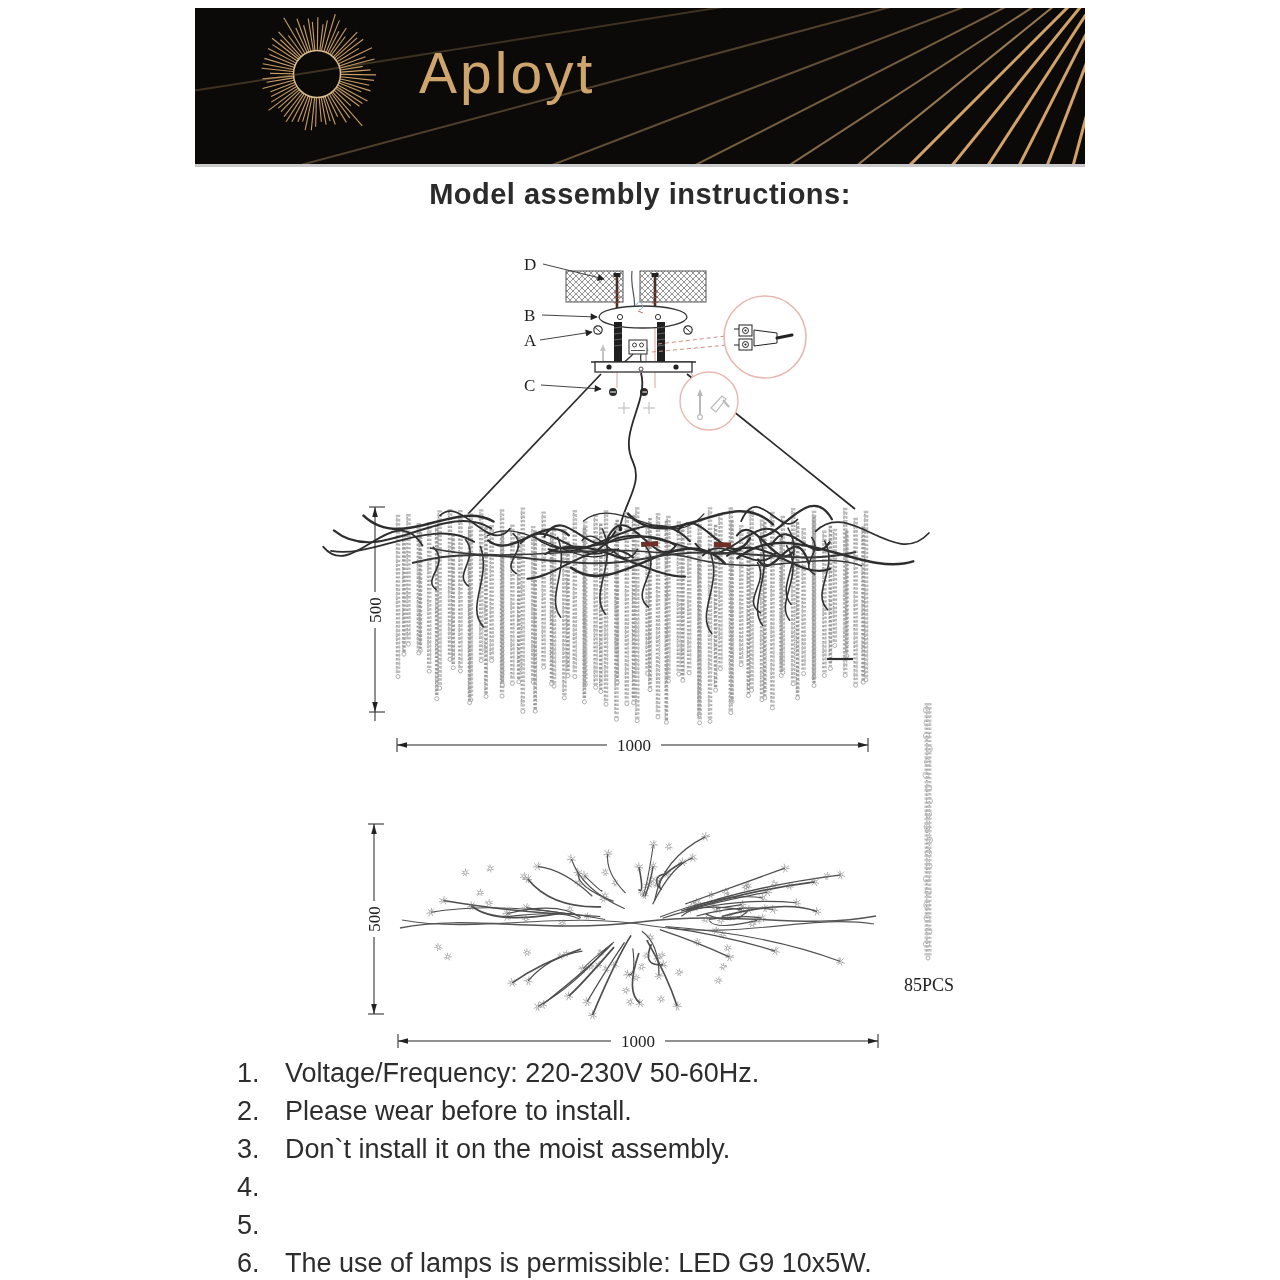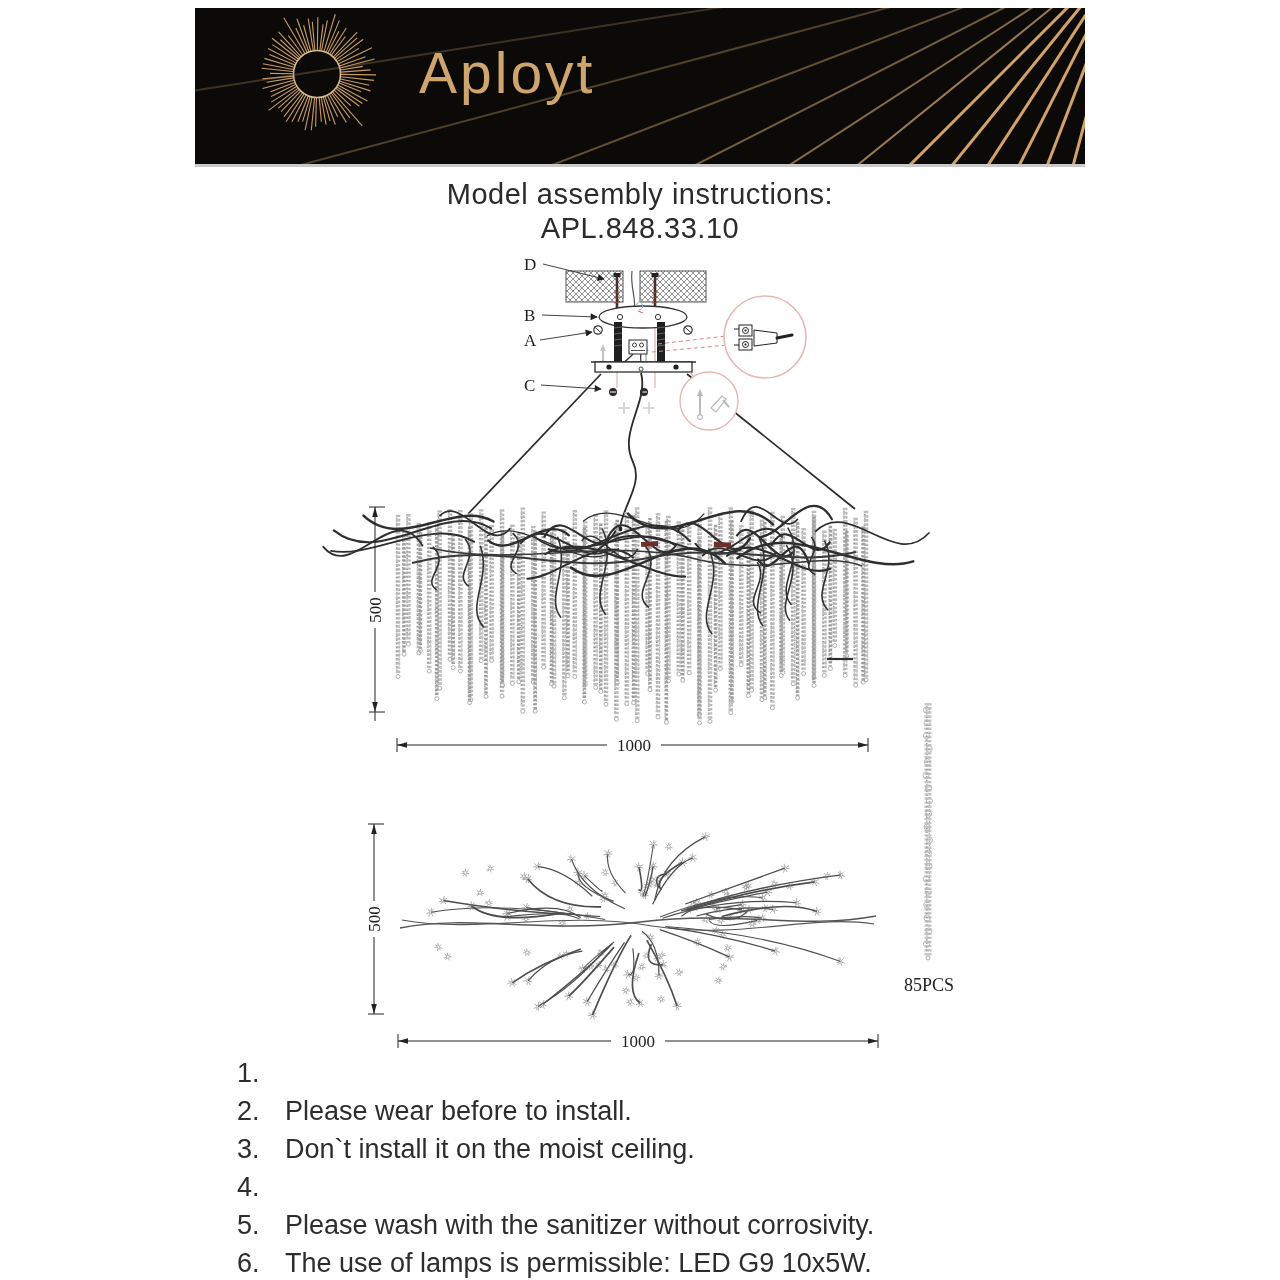--- a/index.html
+++ b/index.html
@@ -4,21 +4,21 @@
 <style>
   html,body{margin:0;padding:0;background:#ffffff;}
   .page{position:relative;width:1168px;height:1280px;background:#ffffff;overflow:hidden;
         font-family:"Liberation Sans", sans-serif;}
   .banner{position:absolute;left:195px;top:8px;width:890px;height:156px;background:#0b0a08;overflow:hidden;}
   .banner svg{position:absolute;left:0;top:0;}
   .brand{position:absolute;left:224px;top:32px;font-size:57px;font-weight:400;letter-spacing:3px;
          color:#cfa56e;font-family:"Liberation Sans", sans-serif;}
   .banner-edge{position:absolute;left:195px;top:164px;width:890px;height:3px;background:#c9c9c9;}
   .title-line{position:absolute;left:0;width:1280px;text-align:center;color:#2b2b2b;
-              font-size:29px;font-weight:400;letter-spacing:0.5px;}
+              font-size:29px;font-weight:700;letter-spacing:0.5px;}
   .t1{top:178px;} .t2{top:212px;}
   .art{position:absolute;left:0;top:0;pointer-events:none;}
   .lbl{font-family:"Liberation Serif", serif;font-size:17px;fill:#1e1e1e;}
   .dim{font-family:"Liberation Serif", serif;font-size:17px;fill:#222222;}
   .pcs{font-family:"Liberation Serif", serif;font-size:18px;fill:#222222;}
   .instructions{position:absolute;left:0;top:1054px;width:1280px;}
   .irow{display:flex;line-height:38px;font-size:27px;color:#2d2d2d;}
   .irow .num{display:inline-block;margin-left:237px;width:48px;}
   .irow .txt{display:inline-block;}
 </style>
@@ -114,21 +114,20 @@
           <line x1="938" y1="-66" x2="-462.3706397458027" y2="471.55192431795035" stroke="#9a7a52" stroke-width="2" opacity="0.61"></line>
           <line x1="938" y1="-66" x2="-510.88873943360227" y2="322.2285676537815" stroke="#9a7a52" stroke-width="2" opacity="0.48"></line>
           <line x1="938" y1="-66" x2="-543.5325108927066" y2="168.65169756034646" stroke="#9a7a52" stroke-width="2" opacity="0.35"></line>
         </g>
     </svg>
     <div class="brand">Aployt</div>
   </div>
   <div class="banner-edge"></div>
 
   <div class="title-line t1">Model assembly instructions:</div>
-  <div class="title-line t2">APL.848.33.10</div>
 
   <svg class="art" width="1280" height="1280" viewBox="0 0 1280 1280">
     <defs>
       <pattern id="hatch" width="6" height="6" patternUnits="userSpaceOnUse">
         <path d="M0,6 L6,0 M0,0 L6,6" stroke="#787878" stroke-width="0.8" fill="none"></path>
       </pattern>
       <marker id="arr" viewBox="0 0 10 10" refX="9" refY="5" markerWidth="9" markerHeight="7" orient="auto">
         <path d="M0,0 L10,5 L0,10 z" fill="#222"></path>
       </marker>
     </defs>
@@ -1896,35 +1895,35 @@
         <circle cx="927.1" cy="918" r="3.1" fill="none" stroke="#b9b9b9" stroke-width="0.9"></circle>
         <circle cx="928.9" cy="931" r="3.1" fill="none" stroke="#b9b9b9" stroke-width="0.9"></circle>
         <circle cx="926.5" cy="944" r="3.1" fill="none" stroke="#b9b9b9" stroke-width="0.9"></circle>
       </g>
     <text class="pcs" x="929" y="991" text-anchor="middle">85PCS</text>
   </svg>
 
   <div class="instructions">
     <div class="irow">
       <span class="num">1.</span>
+      <span class="txt">Voltage/Frequency: 220-230V 50-60Hz.</span>
     </div>
     <div class="irow">
       <span class="num">2.</span>
       <span class="txt">Please wear before to install.</span>
     </div>
     <div class="irow">
       <span class="num">3.</span>
-      <span class="txt">Don`t install it on the moist ceiling.</span>
+      <span class="txt">Don`t install it on the moist assembly.</span>
     </div>
     <div class="irow">
       <span class="num">4.</span>
     </div>
     <div class="irow">
       <span class="num">5.</span>
-      <span class="txt">Please wash with the sanitizer without corrosivity.</span>
     </div>
     <div class="irow">
       <span class="num">6.</span>
       <span class="txt">The use of lamps is permissible: LED G9 10x5W.</span>
     </div>
   </div>
 
 </div>
 
 </body></html>

